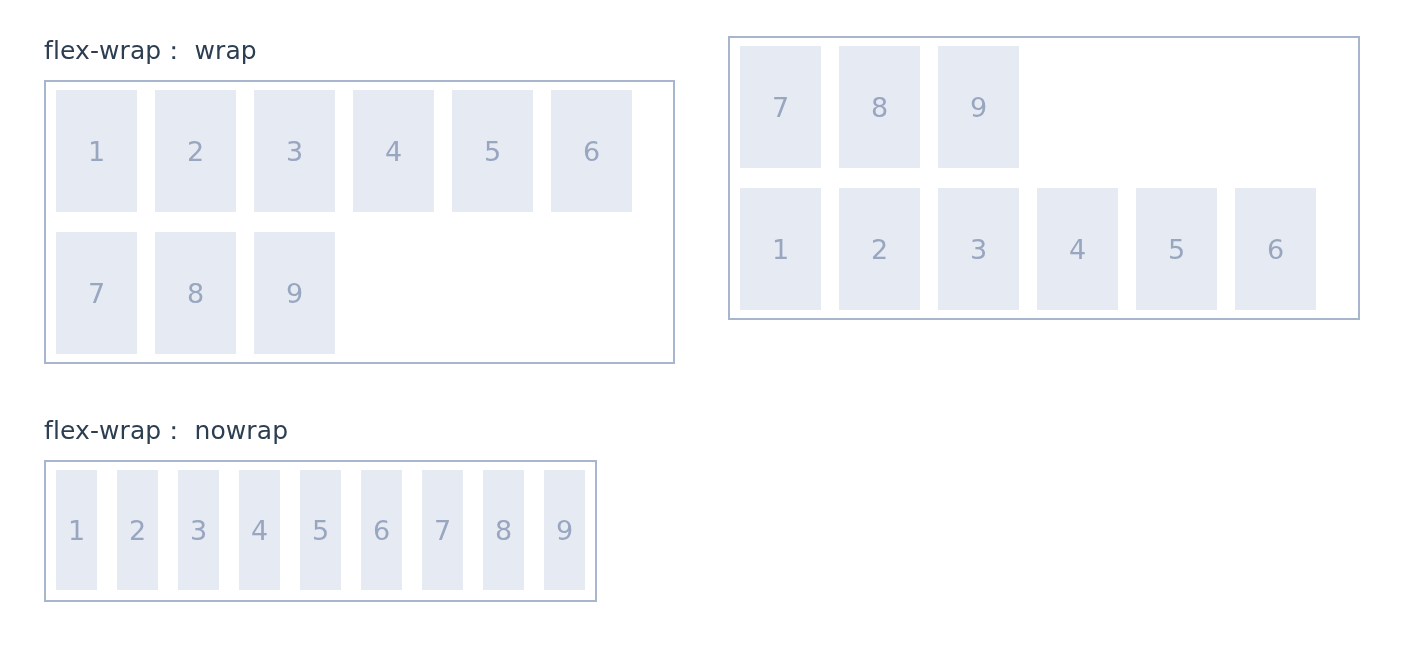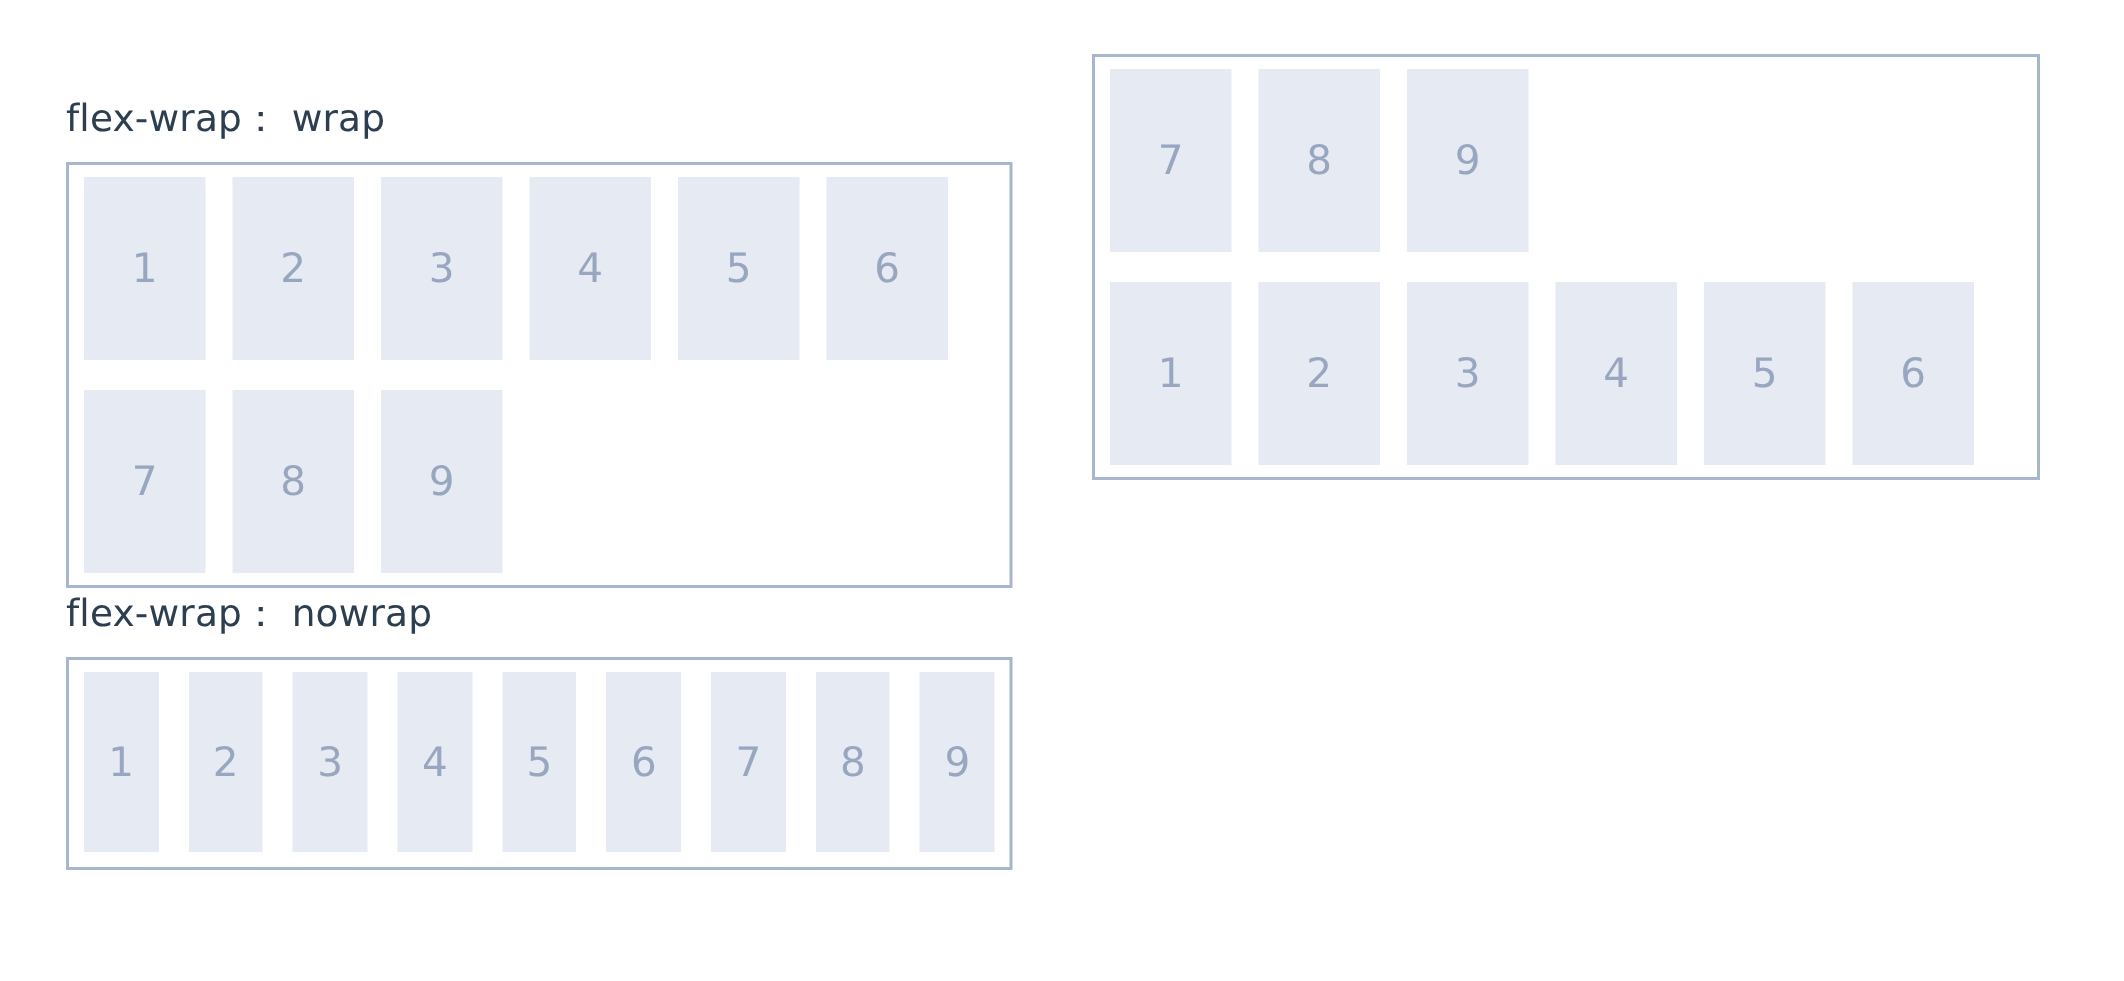--- a/index.html
+++ b/index.html
@@ -14,23 +14,23 @@
     position: relative;
     font-family: "DejaVu Sans", "Liberation Sans", sans-serif;
     overflow: hidden;
   }
 
   .demo-block {
     position: absolute;
   }
 
   
-  #block-wrap         { left: 44px;  top: 36px;  width: 631px; margin-top: 28px; }
+  #block-wrap         { left: 44px;  top: 36px;  width: 631px; }
   #block-wrap-reverse { left: 728px; top: 36px;  width: 632px; }
-  #block-nowrap       { left: 44px;  top: 394px; width: 631px; }
+  #block-nowrap       { left: 44px;  top: 416px; width: 553px; }
 
   .block-heading {
     font-size: 25px;
     line-height: 30px;
     color: #2c3e50;
     white-space: pre;
     margin: 0 0 14px 0;
     font-weight: 400;
     letter-spacing: 0.1px;
   }

